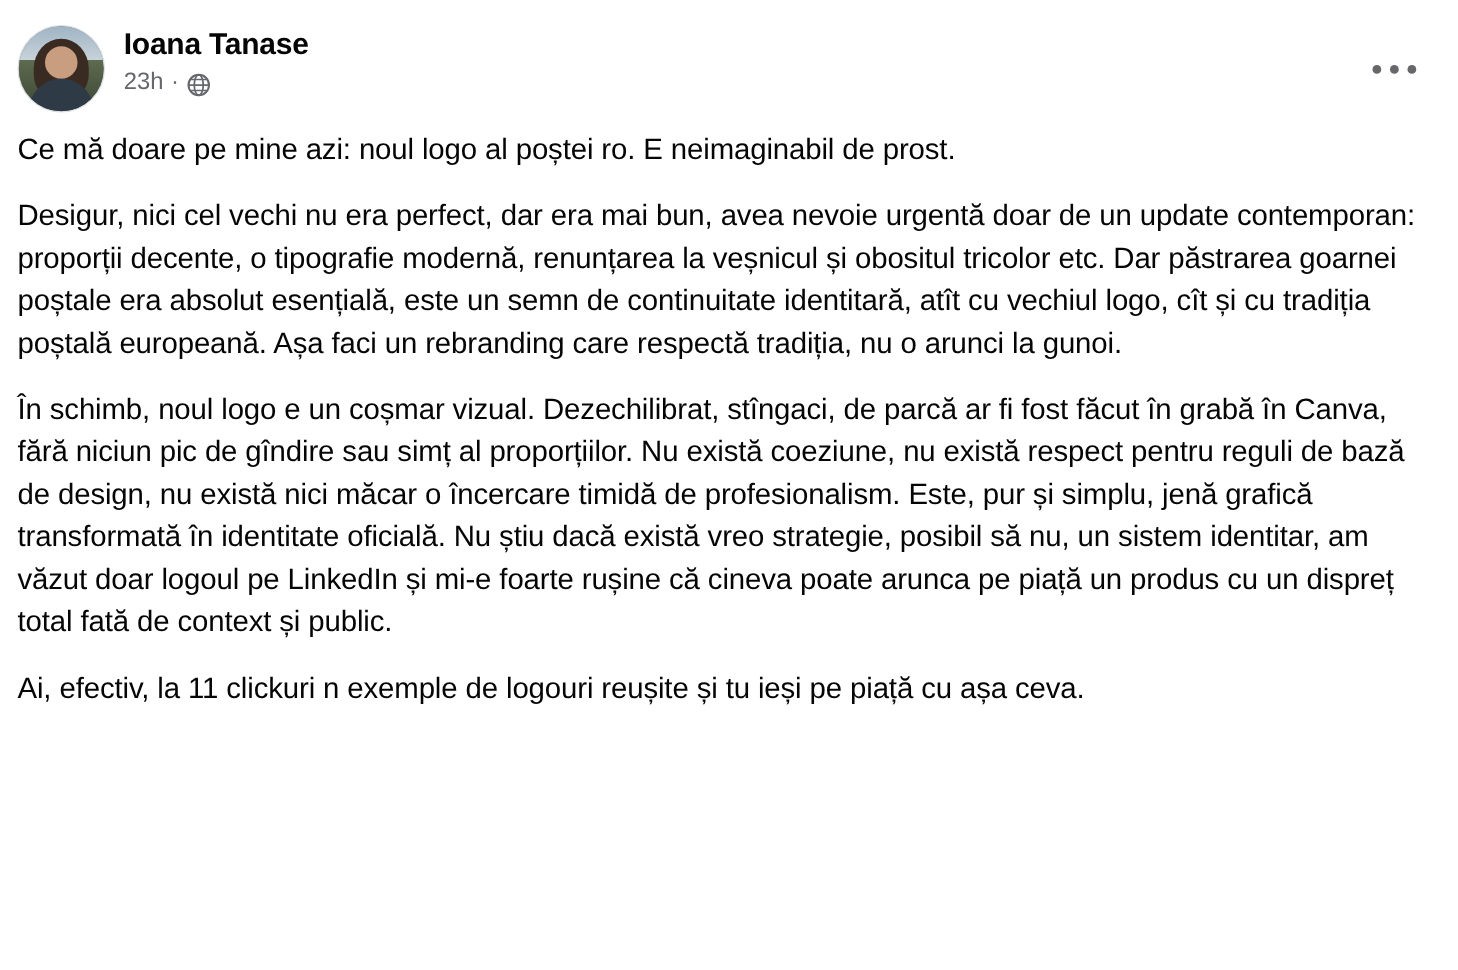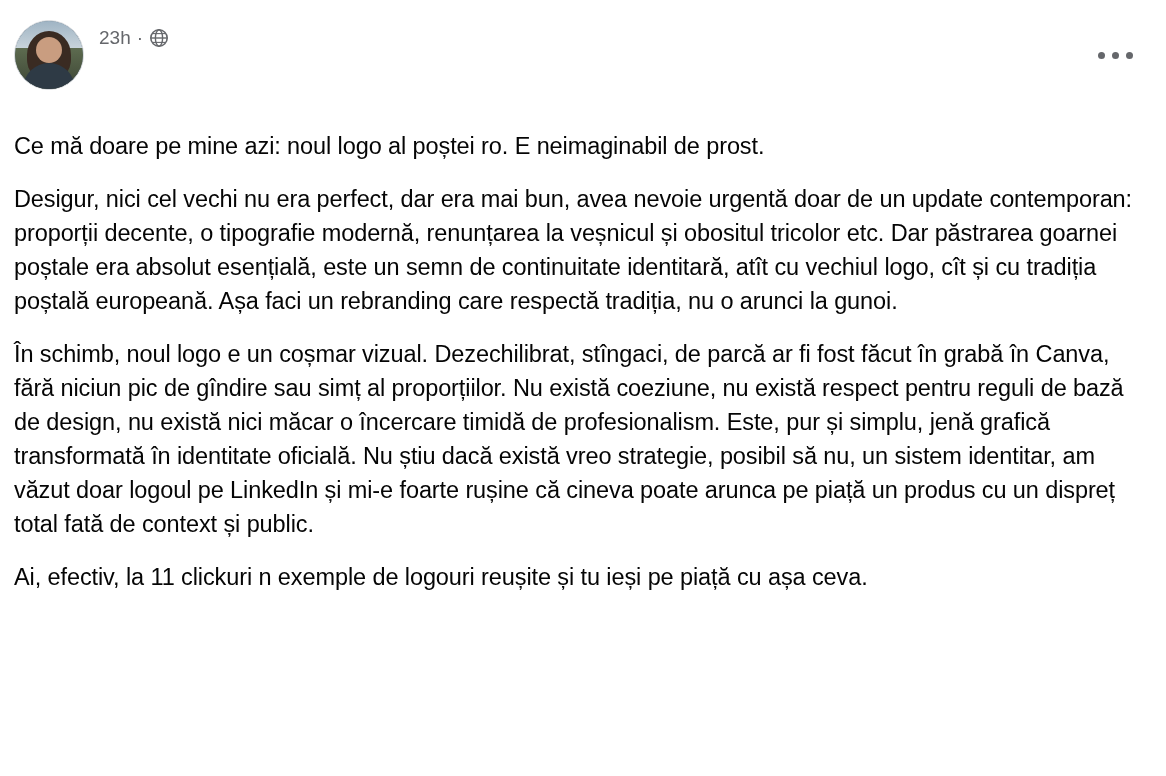--- a/index.html
+++ b/index.html
@@ -87,21 +87,21 @@
   }
   .author-name {
     font-size: 24px;
     font-weight: bold;
     line-height: 28px;
     letter-spacing: -0.2px;
     color: #050505;
   }
   .meta-row {
     display: flex;
-    align-items: flex-start;
+    align-items: flex-end;
     margin-top: 5px;
   }
   .timestamp {
     font-size: 19px;
     color: #65676b;
     line-height: 22px;
   }
   .dot-sep {
     font-size: 19px;
     color: #65676b;
@@ -132,21 +132,21 @@
     gap: 7px;
   }
   .more-button .dots span {
     width: 7px;
     height: 7px;
     border-radius: 50%;
     background: #65676b;
     display: block;
   }
   .post-body {
-    margin-top: 27px;
+    margin-top: 0;
   }
   .post-body p {
     margin: 0 0 19px 0;
     font-size: 23.5px;
     line-height: 34px;
     color: #050505;
     letter-spacing: -0.1px;
   }
   .post-body p:last-child {
     margin-bottom: 0;
@@ -161,20 +161,21 @@
 
     <div class="avatar">
       <div class="sky"></div>
       <div class="ground"></div>
       <div class="hair"></div>
       <div class="hair-inner"></div>
       <div class="body"></div>
     </div>
 
     <div class="header-text">
+      <div class="author-name">Ioana Tanase</div>
       <div class="meta-row">
         <span class="timestamp">23h</span>
         <span class="dot-sep">·</span>
         <span class="globe-icon">
           <svg width="20" height="20" viewBox="0 0 20 20" aria-hidden="true">
             <circle cx="10" cy="10" r="8.2" fill="none" stroke="#65676b" stroke-width="1.6"></circle>
             <ellipse cx="10" cy="10" rx="3.6" ry="8.2" fill="none" stroke="#65676b" stroke-width="1.4"></ellipse>
             <line x1="1.8" y1="10" x2="18.2" y2="10" stroke="#65676b" stroke-width="1.4"></line>
             <line x1="3.2" y1="5.6" x2="16.8" y2="5.6" stroke="#65676b" stroke-width="1.1"></line>
             <line x1="3.2" y1="14.4" x2="16.8" y2="14.4" stroke="#65676b" stroke-width="1.1"></line>

